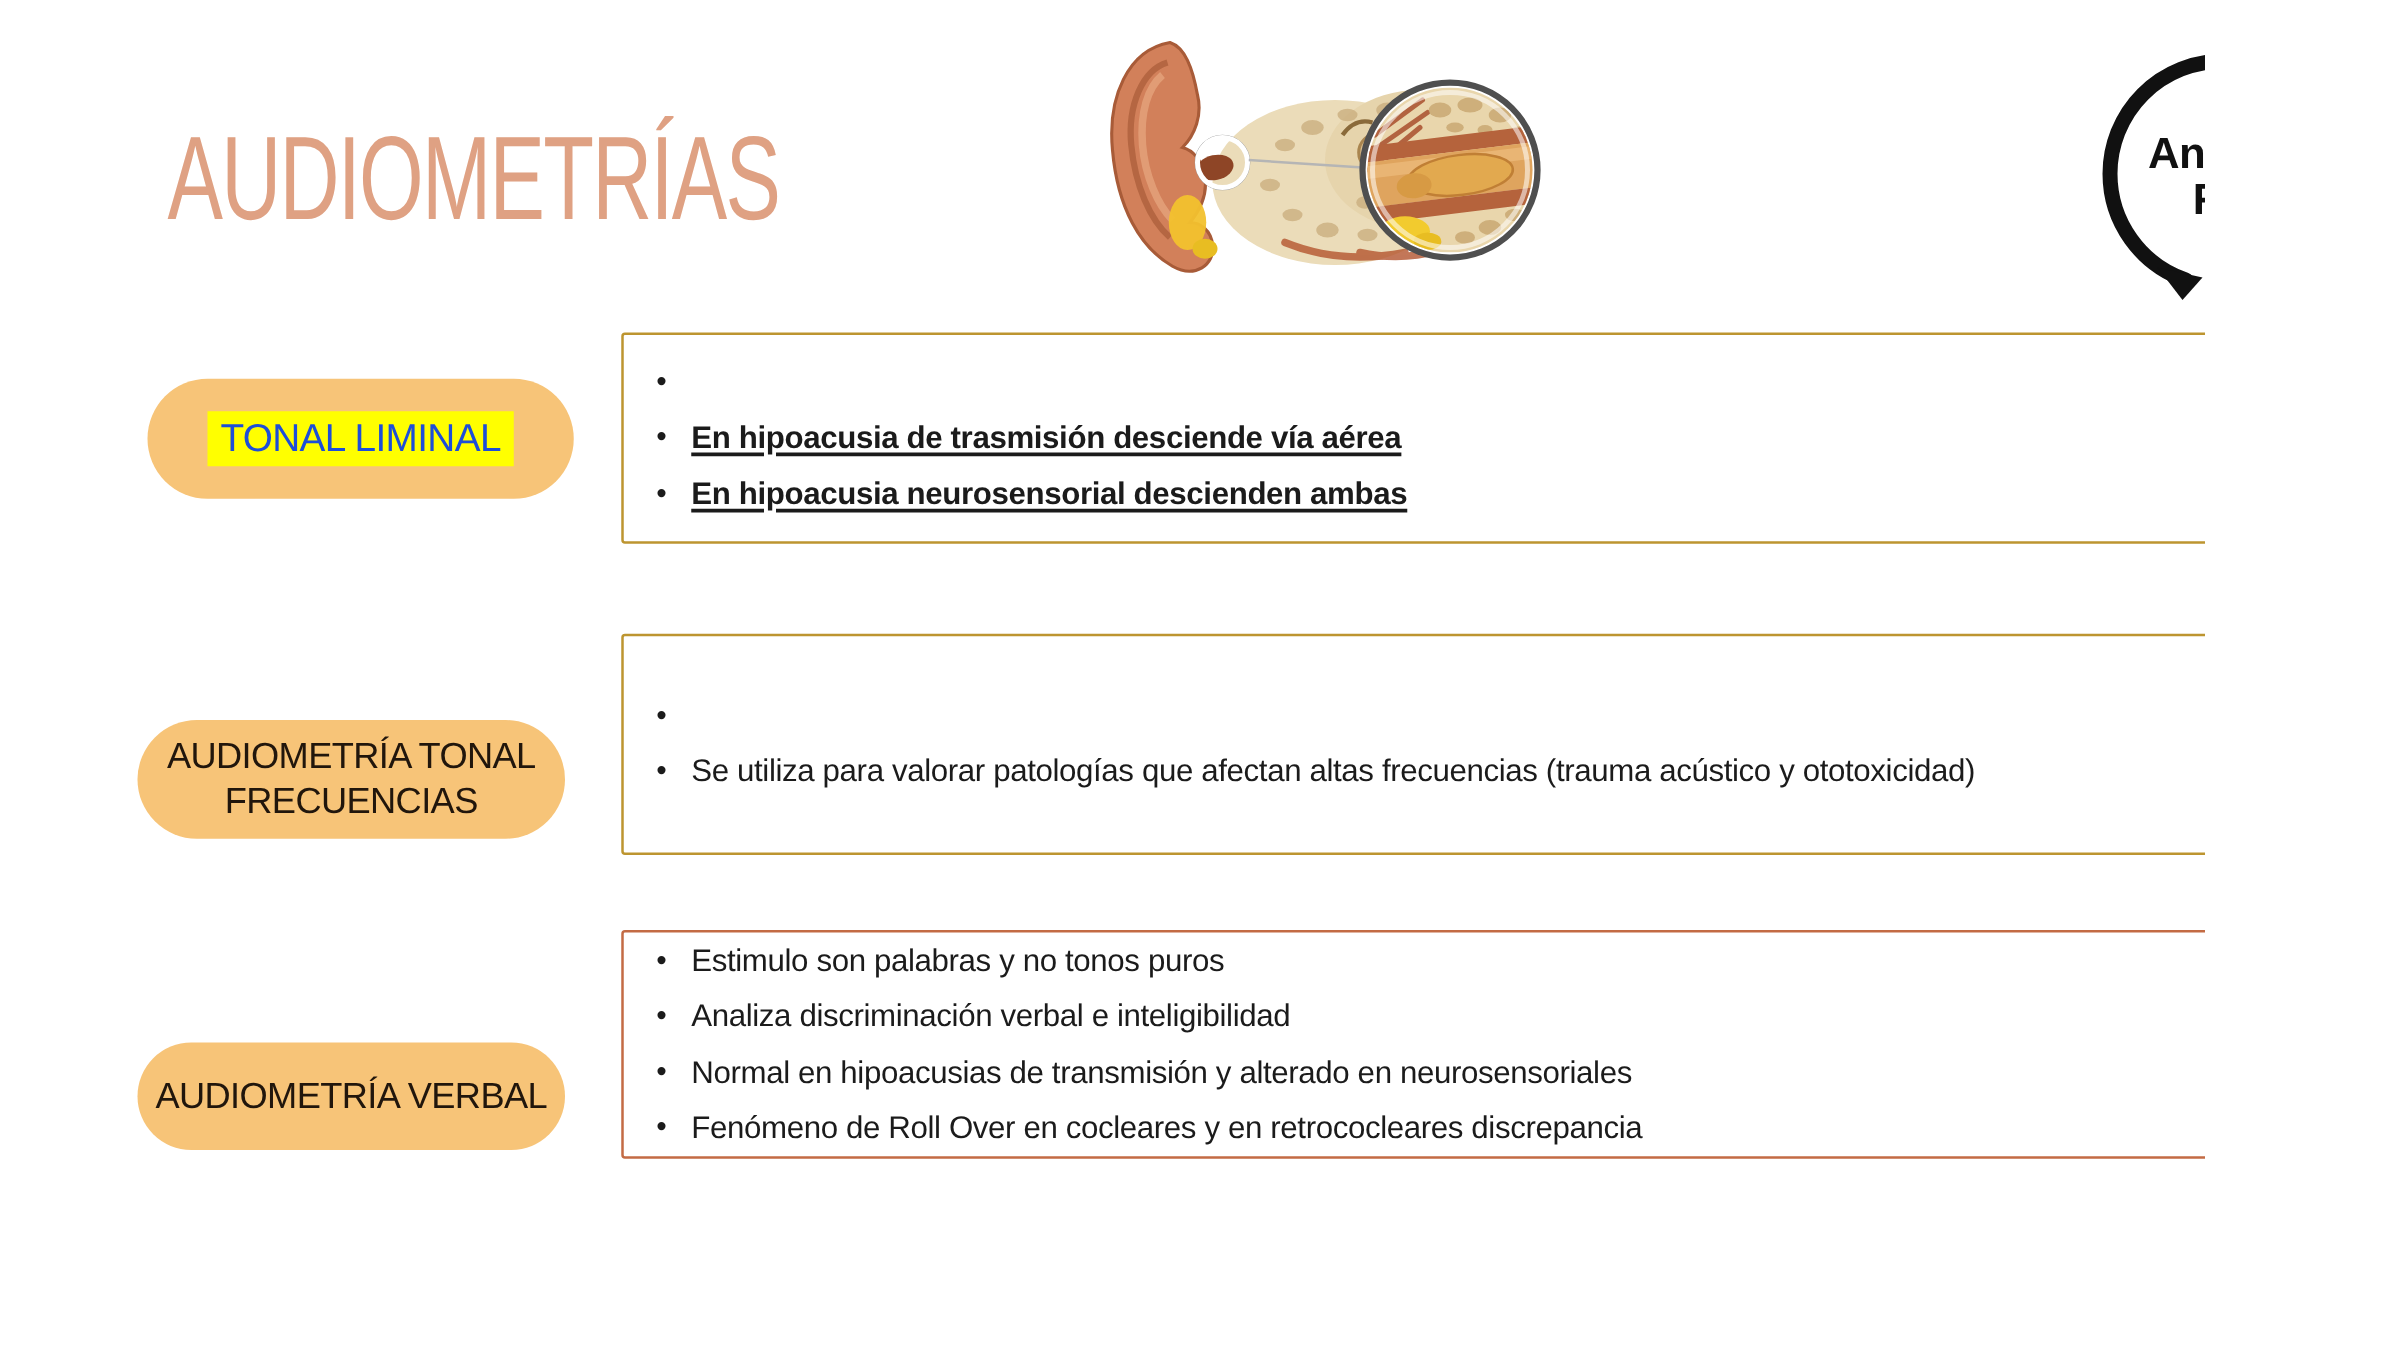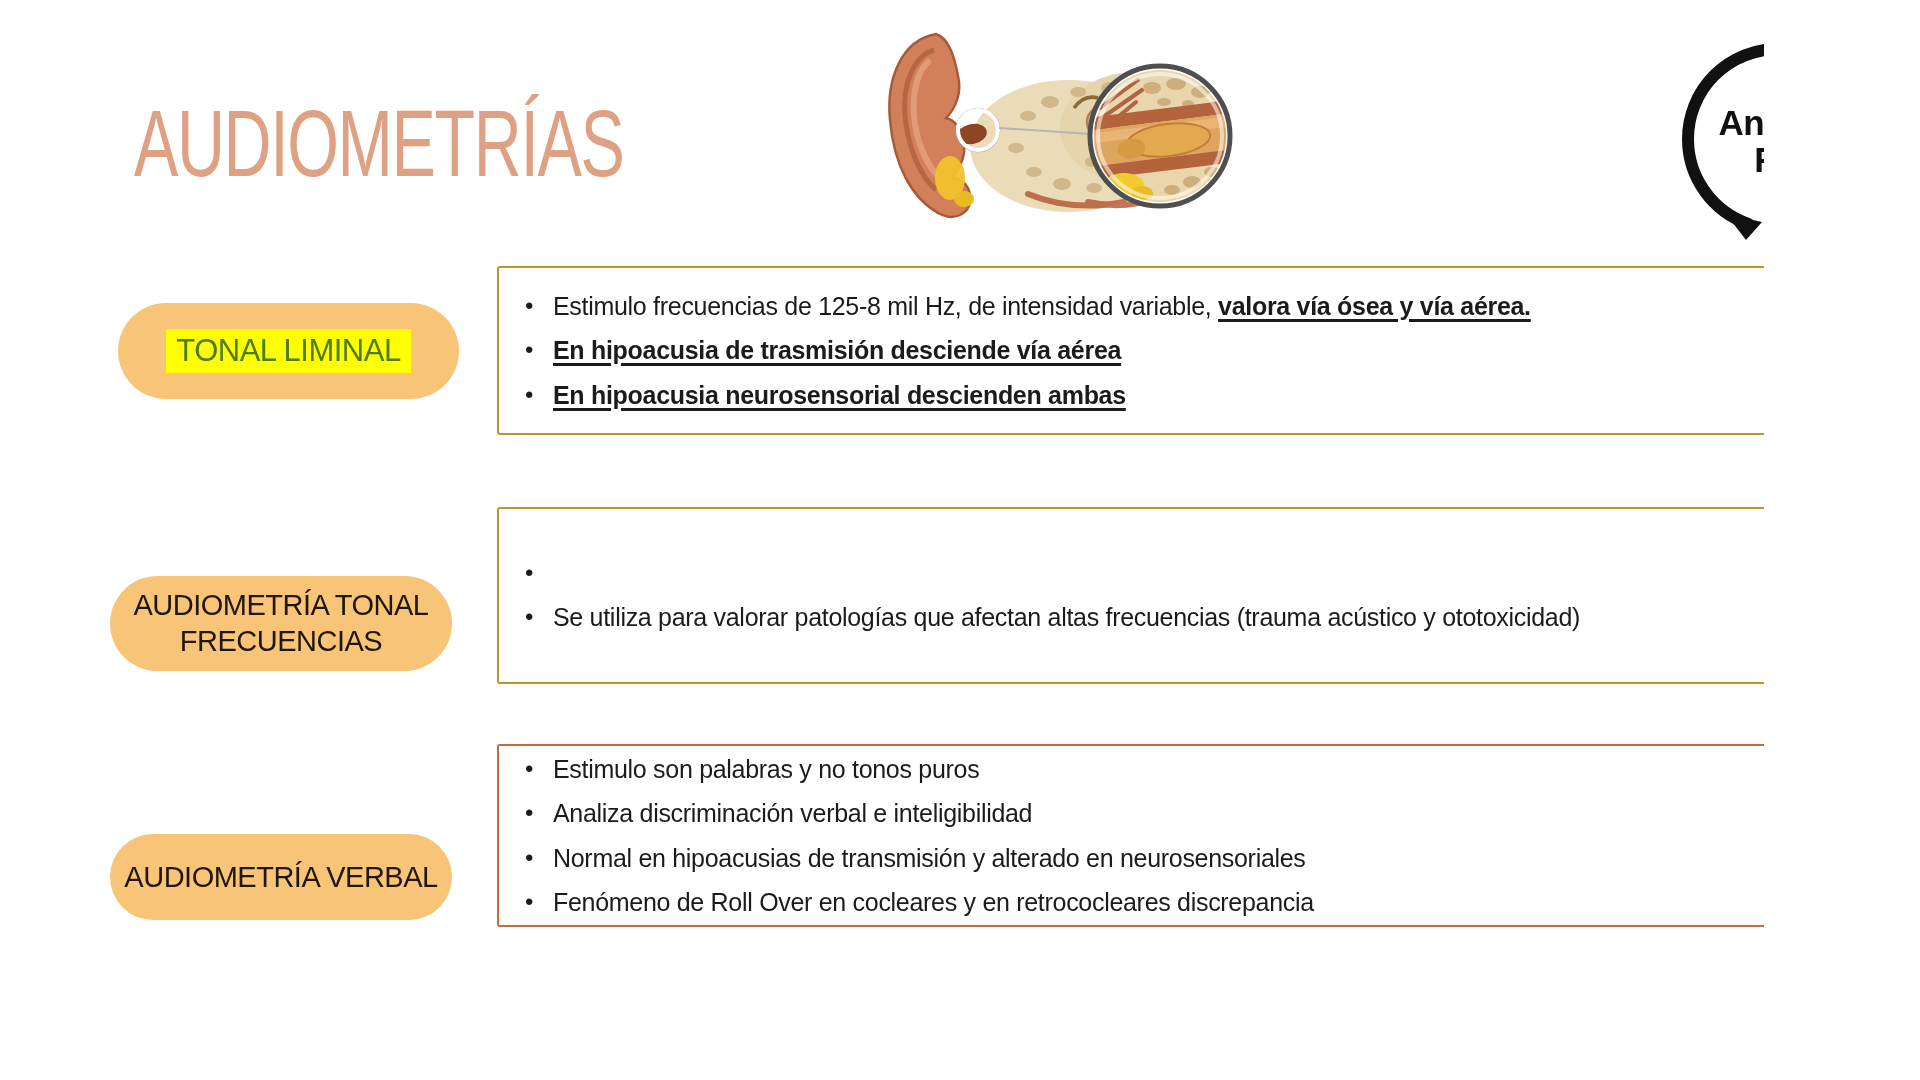--- a/index.html
+++ b/index.html
@@ -30,21 +30,21 @@
 
   
   .pill {
     position:absolute; background:#F7C478; display:flex; align-items:center;
     justify-content:center; text-align:center; color:#21160c;
     letter-spacing:-0.5px;
   }
   .pill-1 { left:118px; top:303px; width:341px; height:96px; border-radius:48px; font-size:31px; }
   .pill-2 { left:110px; top:576px; width:342px; height:95px; border-radius:48px; font-size:29px; line-height:1.22; padding:0 14px; box-sizing:border-box; }
   .pill-3 { left:110px; top:834px; width:342px; height:86px; border-radius:43px; font-size:29px; }
-  .hl { background:#FFFF00; padding:4px 10px; color:#4d7c0f; }
+  .hl { background:#FFFF00; padding:4px 10px; color:#1d4ed8; }
 
   
   .box {
     position:absolute; left:497px; width:1313px; box-sizing:border-box;
     background:#ffffff; border:2.5px solid #BD9530;
     border-radius:3px 34px 34px 3px;
     display:flex; flex-direction:column; justify-content:center;
     padding:10px 30px 10px 26px;
     font-size:25px; line-height:1.3; letter-spacing:-0.3px;
   }
@@ -166,21 +166,20 @@
       <span>RE</span>
     </div>
   </div>
 
   <div class="pill pill-1">
     <span class="hl">TONAL LIMINAL</span>
   </div>
   <div class="box box-1">
     <div class="bullet">
       <span class="dot">•</span>
-      <p><span>Estimulo frecuencias de 125-8 mil Hz, de intensidad variable, </span><span class="em">valora vía ósea  y vía aérea.</span></p>
     </div>
     <div class="bullet">
       <span class="dot">•</span>
       <p><span class="em">En hipoacusia de trasmisión desciende vía aérea</span></p>
     </div>
     <div class="bullet">
       <span class="dot">•</span>
       <p><span class="em">En hipoacusia neurosensorial descienden ambas</span></p>
     </div>
   </div>

